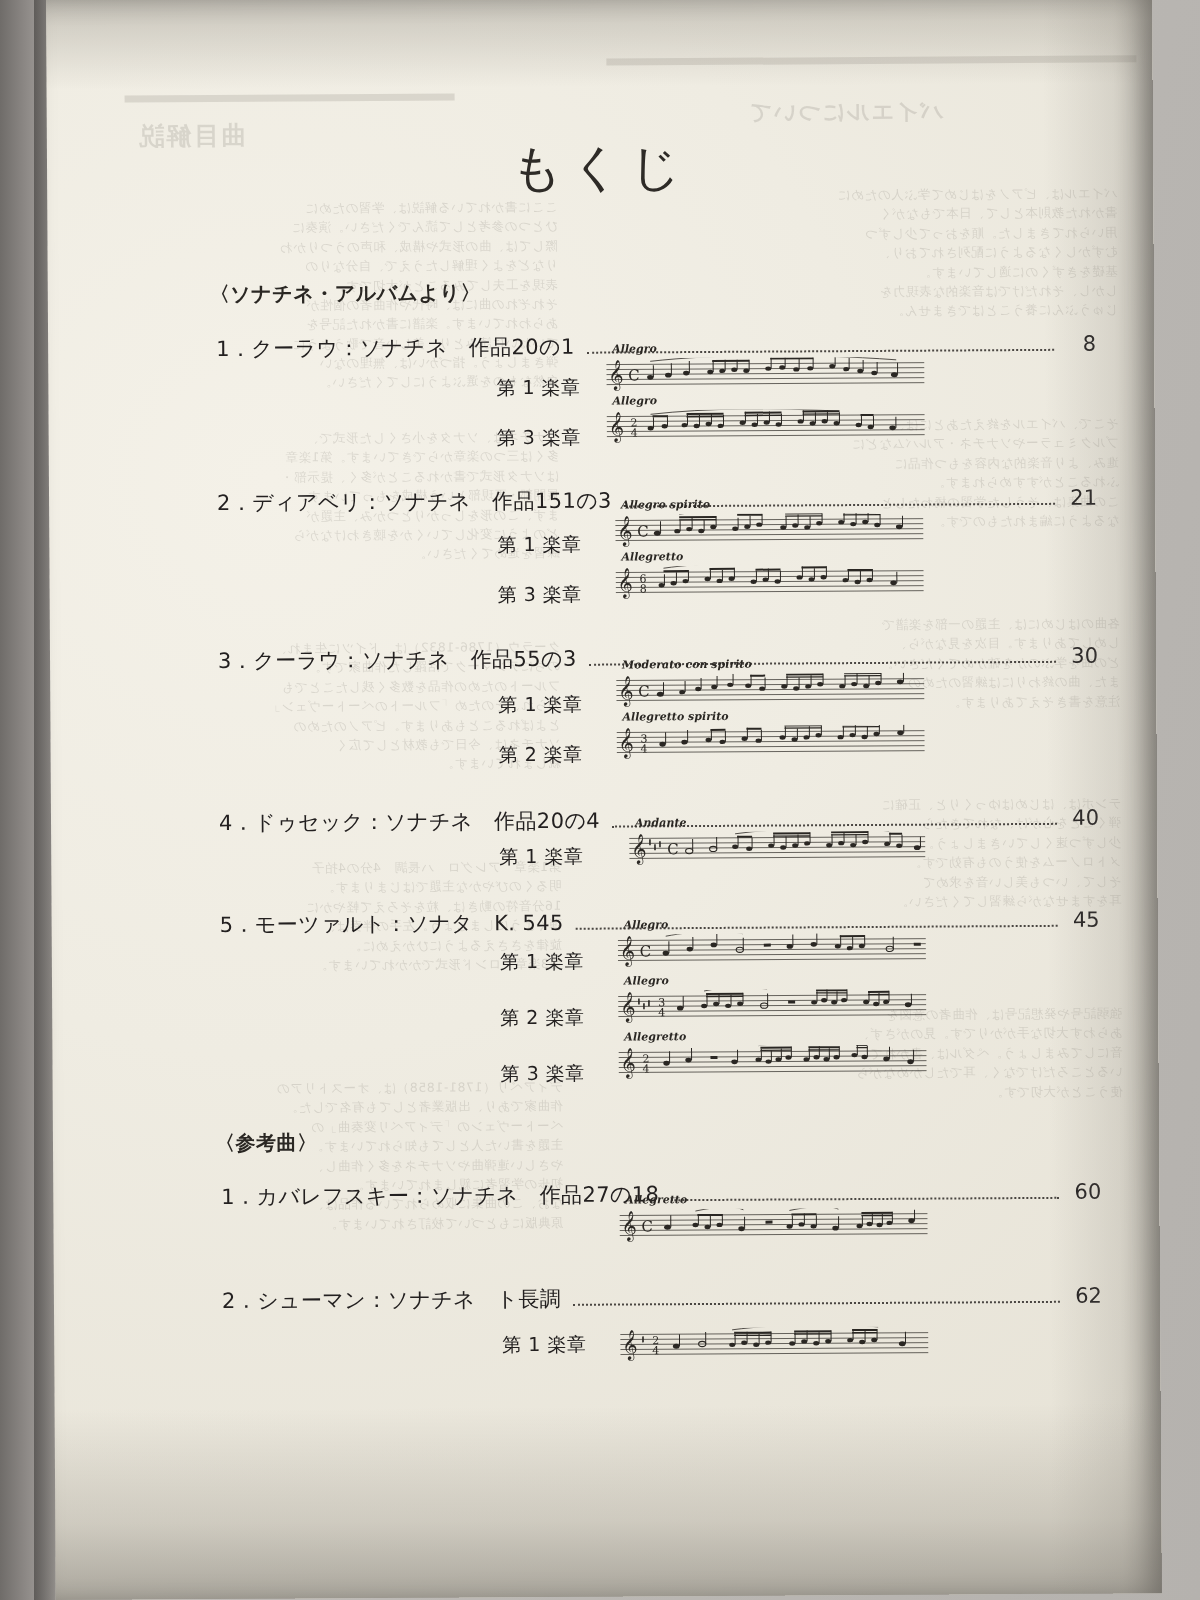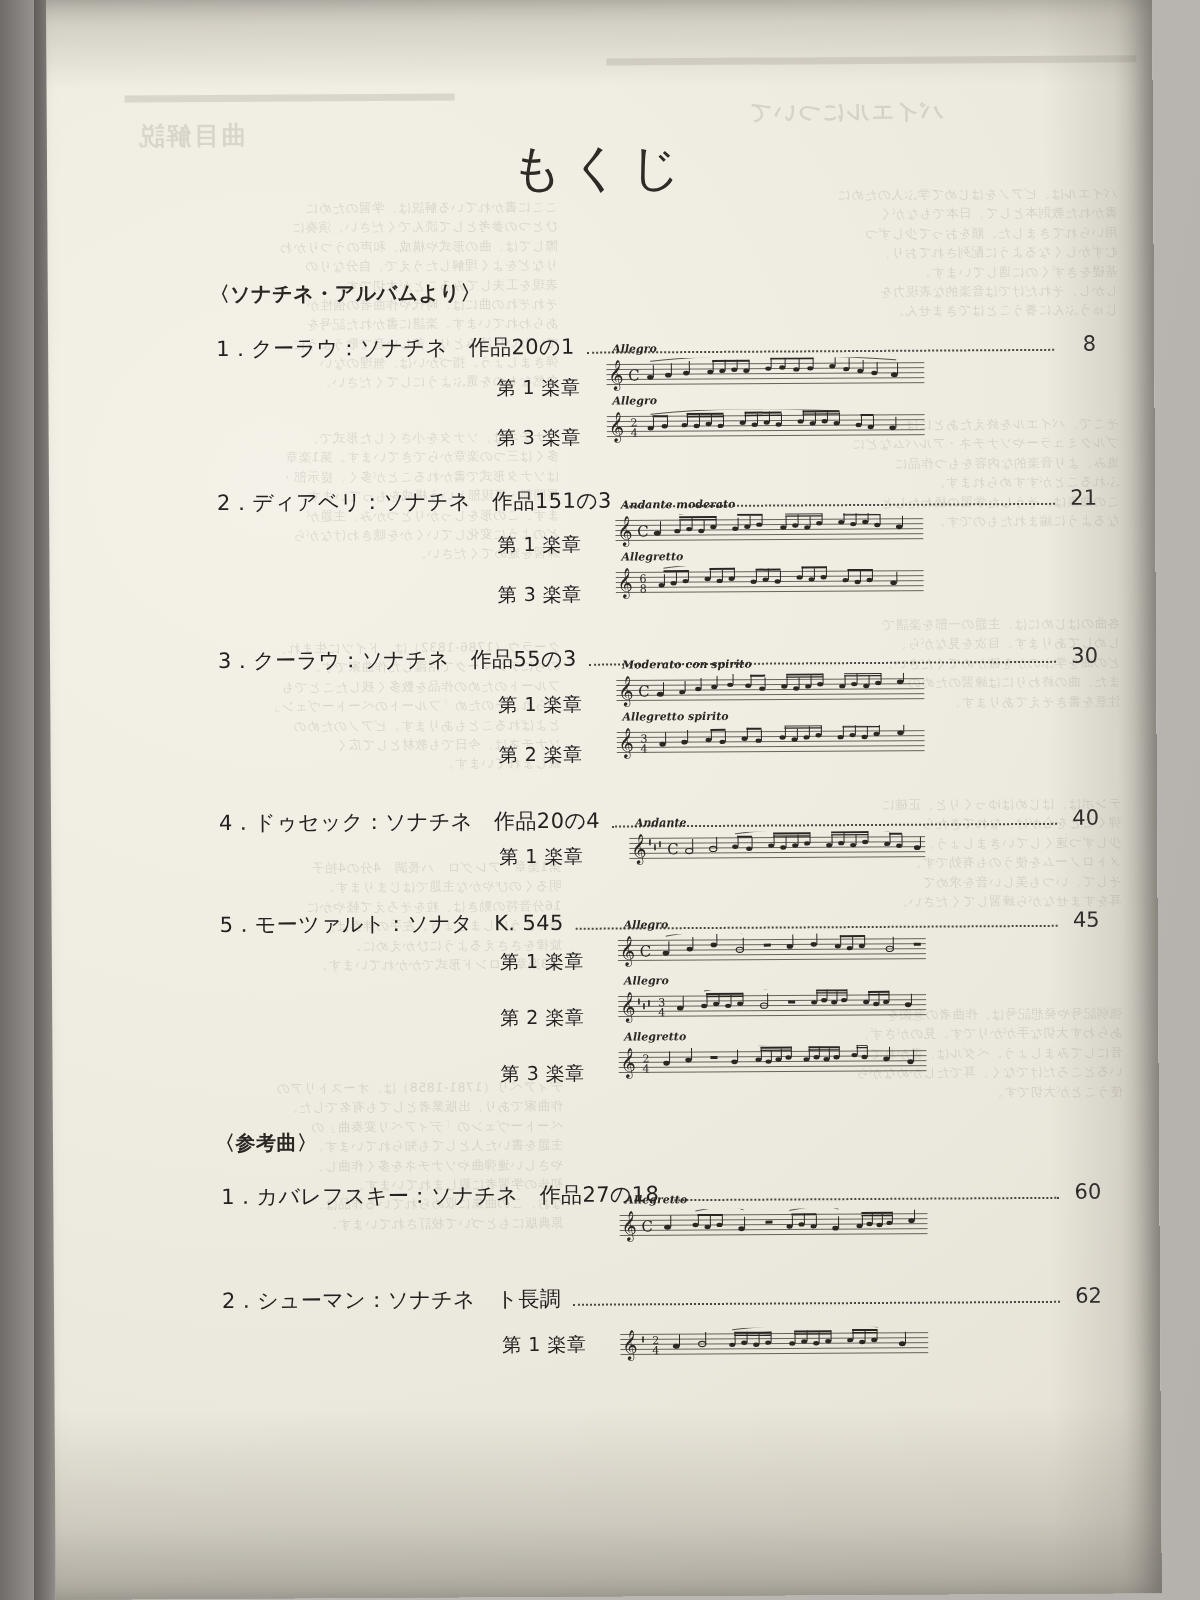--- a/index.html
+++ b/index.html
@@ -410,21 +410,21 @@
           <span class="entry-title">2．</span>
           <span class="entry-title">ディアベリ：ソナチネ　作品151の3</span>
           <span class="entry-dots"></span>
           <span class="entry-page">21</span>
         </div>
       </div>
       <div class="mvt" style="left:448px; top:535px;">第 1 楽章</div>
       <div class="mvt" style="left:448px; top:585px;">第 3 楽章</div>
 
       <div class="incipit" style="left:566px; top:504px;">
-        <div class="tempo">Andante moderato</div>
+        <div class="tempo">Allegro spirito</div>
         <div class="staff">
           <svg width="310" height="34" viewBox="0 0 310 34">
             <g stroke="#2a2723" stroke-width="0.7">
               <line x1="0" y1="6" x2="308" y2="6"></line>
                 <line x1="0" y1="11" x2="308" y2="11"></line>
               <line x1="0" y1="16" x2="308" y2="16"></line>
                 <line x1="0" y1="21" x2="308" y2="21"></line>
               <line x1="0" y1="26" x2="308" y2="26"></line>
             </g>
             <text x="2" y="25" font-family="DejaVu Serif, serif" font-size="26" fill="#2a2723">𝄞</text>

